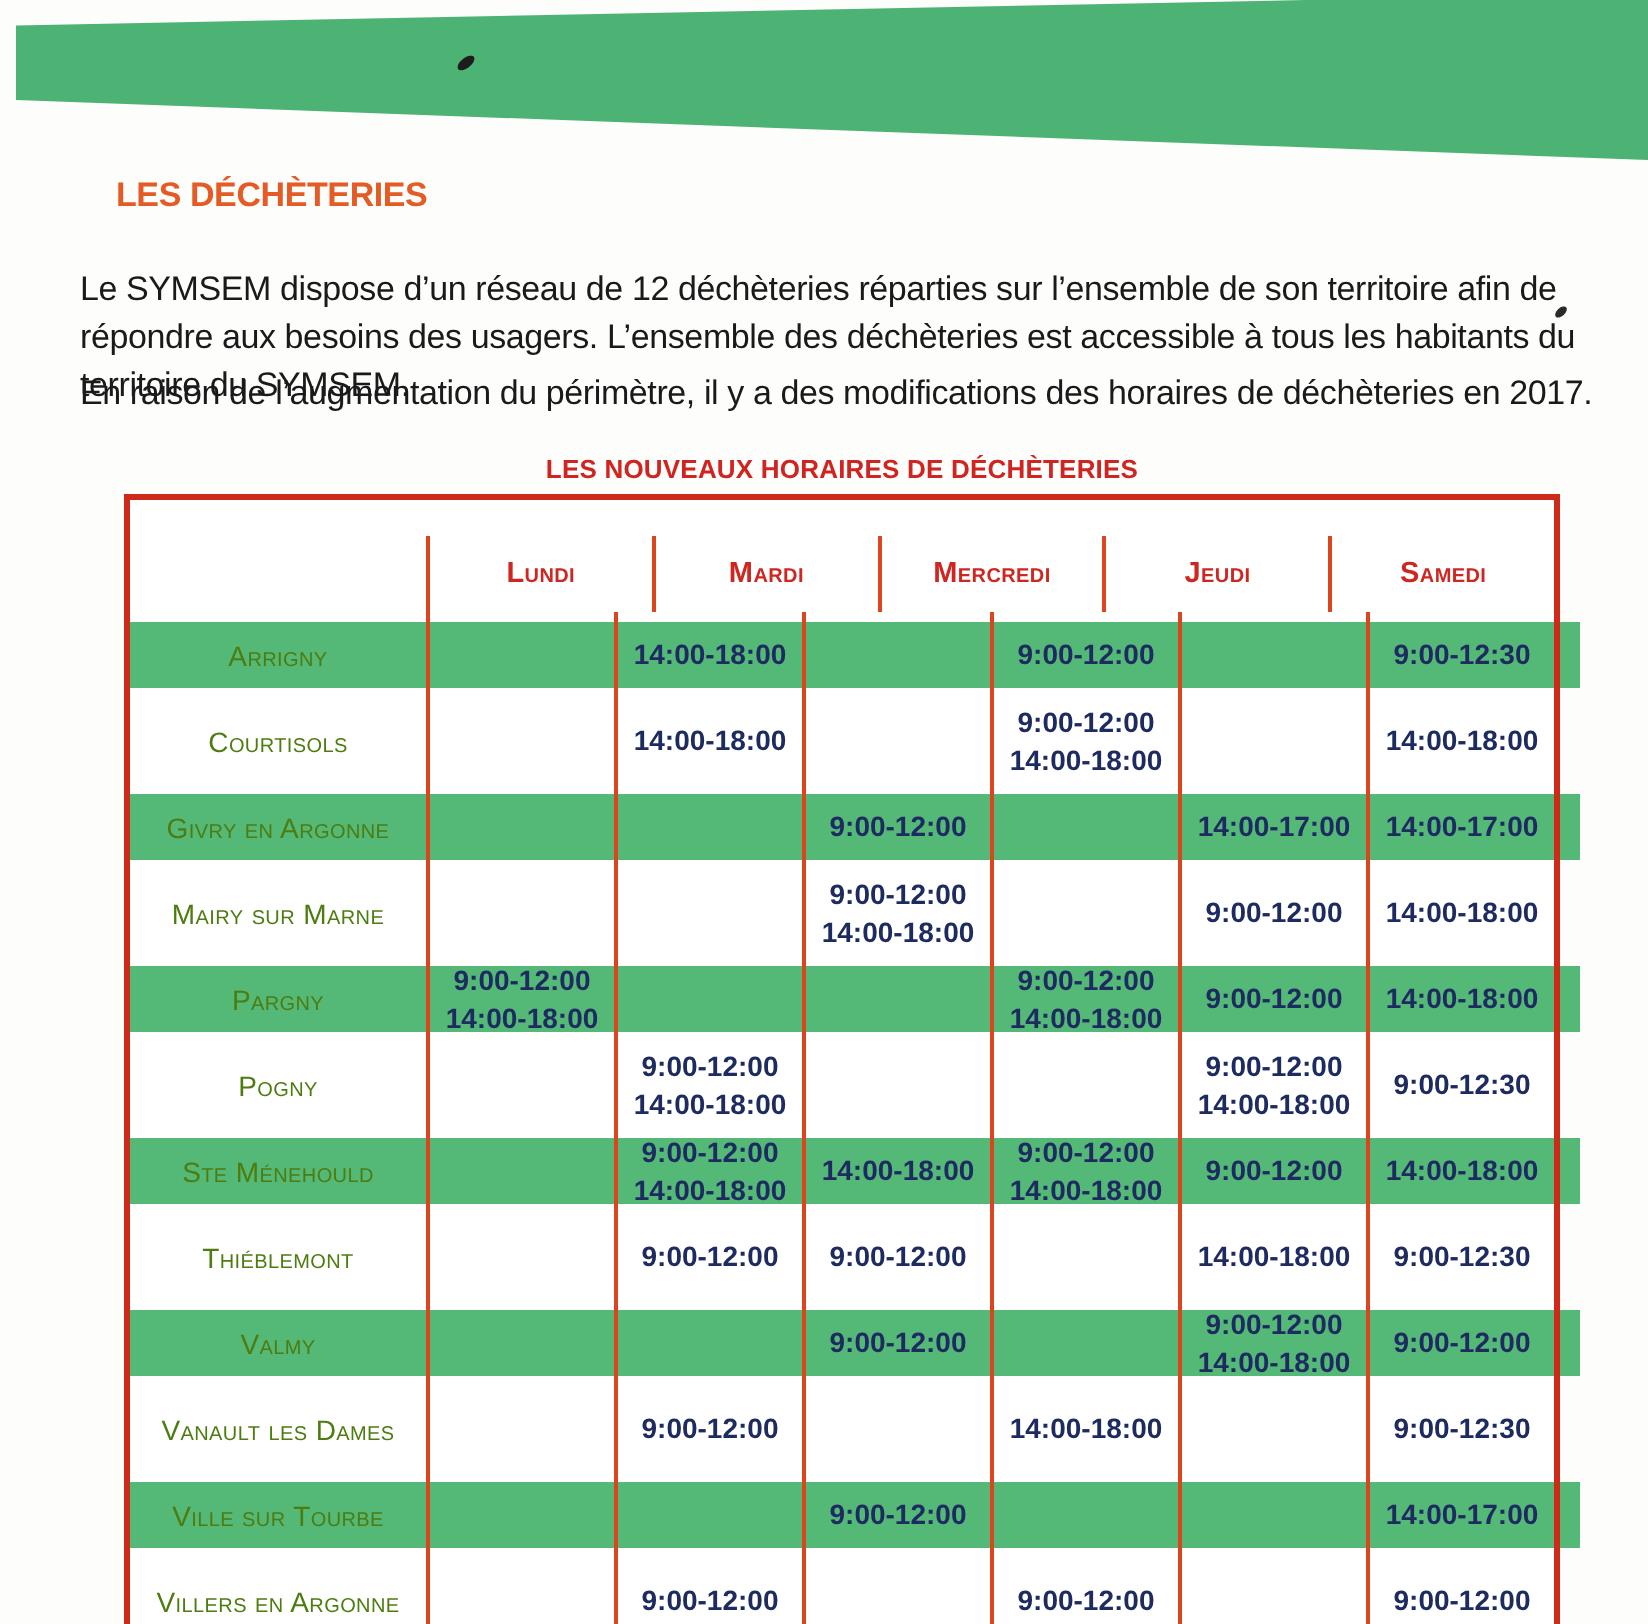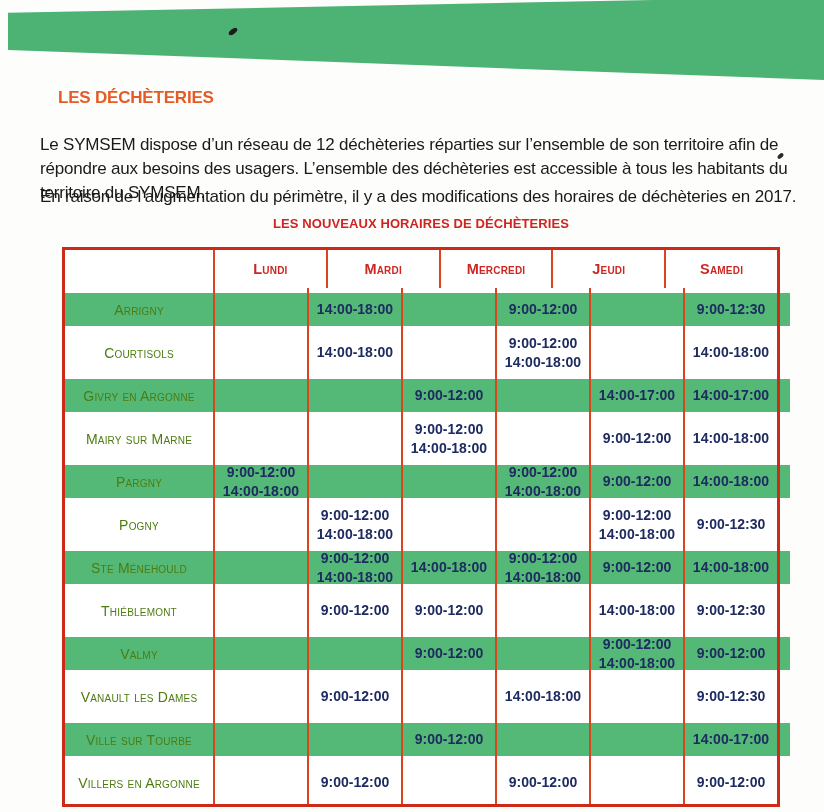--- a/index.html
+++ b/index.html
@@ -37,21 +37,21 @@
     font-size: 17px; line-height: 1.42;
     color: #1a1a1a;
     letter-spacing: -0.2px;
     margin-top: 12px;
   }
   .para-1 { top: 121px; }
   .para-2 { top: 173px; }
   
   .table-title {
     position: absolute;
-    left: 62px; top: 216px;
+    left: 62px; top: 227px;
     width: 718px;
     text-align: center;
     font-size: 13px; font-weight: bold;
     color: #cf241f;
     letter-spacing: 0.1px;
   }
   
   .table-frame {
     position: absolute;
     left: 62px; top: 247px;
@@ -62,21 +62,21 @@
   }
   
   .table-frame::after {
     content: "";
     position: absolute;
     top: -3px; bottom: -3px; right: -3px;
     width: 3px;
     background: #ce2a1a;
     z-index: 4;
   }
-  .thead-row { display: flex; height: 38px; }
+  .thead-row { display: flex; height: 38px; margin-top: 18px; }
   .t-row { position: relative; display: flex; height: 43px; }
   .stripe {
     position: absolute;
     left: 0; right: -13px; top: 5px; bottom: 5px;
     background: #54b877;
   }
   .cell {
     position: relative;
     box-sizing: border-box;
     border-right: 2px solid #da451d;

